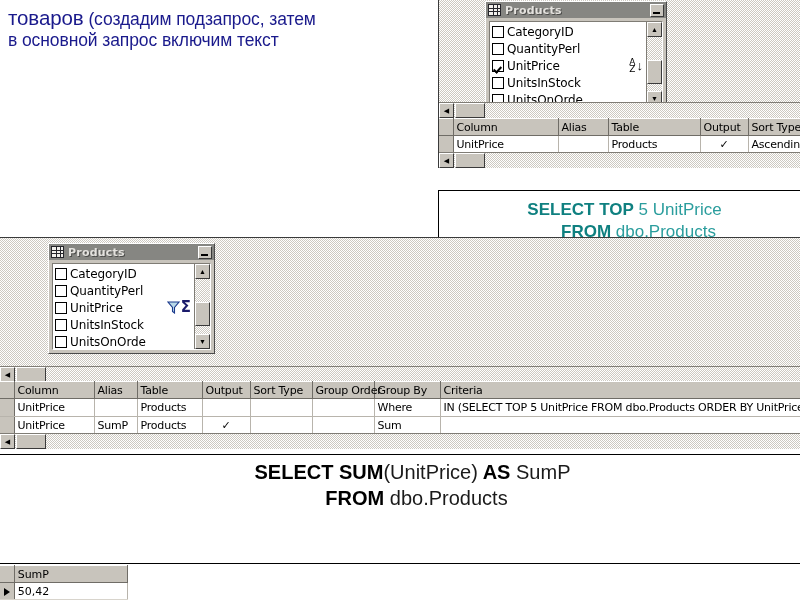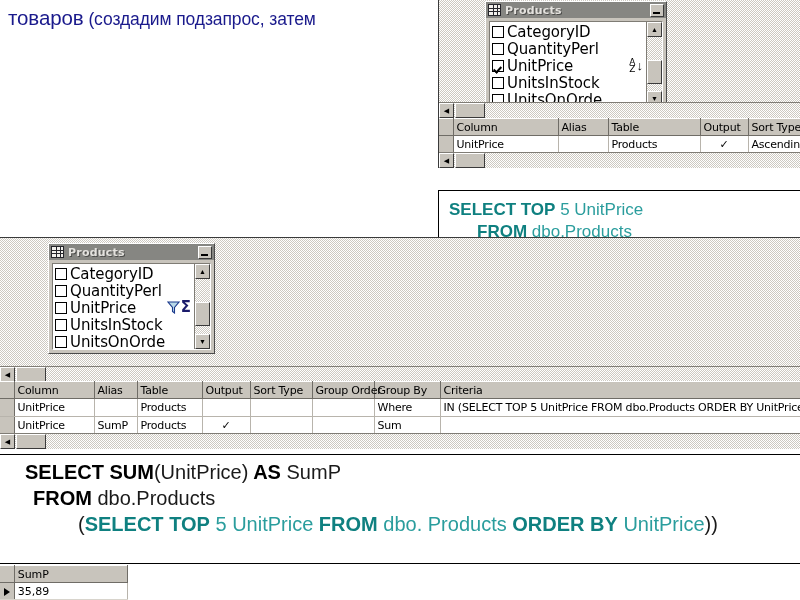--- a/index.html
+++ b/index.html
@@ -160,21 +160,21 @@
     left: 2px;
     top: 4px;
     width: 3px;
     height: 6px;
     border: solid #000000;
     border-width: 0 2px 2px 0;
     transform: rotate(42deg);
   }
   .tb-label {
     font-family: "DejaVu Sans", sans-serif;
-    font-size: 15px;
+    font-size: 12px;
     color: #000000;
     white-space: nowrap;
     letter-spacing: -0.1px;
   }
   .tb-rowicons {
     margin-left: auto;
     padding-right: 3px;
     display: flex;
     align-items: center;
     gap: 1px;
@@ -360,20 +360,21 @@
 
   
   .sqlpane {
     position: absolute;
     background: #ffffff;
     box-sizing: border-box;
   }
   .sql-line {
     font-family: "Liberation Sans", sans-serif;
     white-space: nowrap;
+    text-align: center;
   }
   .kw  { color: #0f8080; font-weight: bold; }
   .id  { color: #2a9d9d; }
   .kwb { color: #000000; font-weight: bold; }
   .idb { color: #1a1a1a; }
 
   
   .results {
     position: absolute;
     background: #ffffff;
@@ -419,20 +420,21 @@
     background: #000000;
   }
 </style>
 </head>
 <body>
 
 <div id="slide-title">
   <div>
     <span class="title-big">товаров</span><span class="title-small"> (создадим подзапрос, затем</span>
   </div>
+  <div class="title-small">в основной запрос включим текст</div>
 </div>
 
 <div class="diagram-pane" style="position:absolute; left:438px; top:0px; width:362px; height:118px; border-left:1px solid #3a3a3a;">
 
   <div class="tablebox" style="left:46px; top:1px; width:182px; height:110px;">
     <div class="tablebox-title">
       <span class="tb-icon"></span>
       <span class="tb-title-text">Products</span>
       <span class="tb-min"></span>
     </div>
@@ -673,37 +675,34 @@
   </div>
 </div>
 
 <div class="sqlpane" style="left:0px; top:454px; width:800px; height:110px; border-top:1px solid #000; border-bottom:1px solid #000;">
   <div class="sql-line" style="font-size:20px; margin:6px 0 0 25px;">
     <span class="kwb">SELECT SUM</span><span class="idb">(UnitPrice)</span><span class="kwb"> AS</span><span class="idb"> SumP</span>
   </div>
   <div class="sql-line" style="font-size:20px; margin:3px 0 0 33px;">
     <span class="kwb">FROM</span><span class="idb"> dbo.Products</span>
   </div>
-  <div class="sql-line" style="font-size:20px; margin:3px 0 0 78px;">
-    <span class="idb">(</span><span class="kw">SELECT TOP</span><span class="id"> 5 UnitPrice </span><span class="kw">FROM</span><span class="id"> dbo. Products </span><span class="kw">ORDER BY</span><span class="id"> UnitPrice</span><span class="idb">))</span>
-  </div>
 </div>
 
 <div class="results" style="left:0px; top:565px; width:800px; height:35px;">
   <table class="res-table" style="width:128px;">
     <colgroup>
         <col style="width:14px">
         <col style="width:112px">
       </colgroup>
     <thead>
       <tr>
         <th class="rh"></th>
         <th>SumP</th>
       </tr>
     </thead>
     <tbody>
       <tr>
         <td class="rh"><span class="rowmarker"></span></td>
-        <td>35,89</td>
+        <td>50,42</td>
       </tr>
     </tbody>
   </table>
 </div>
 
 </body></html>

